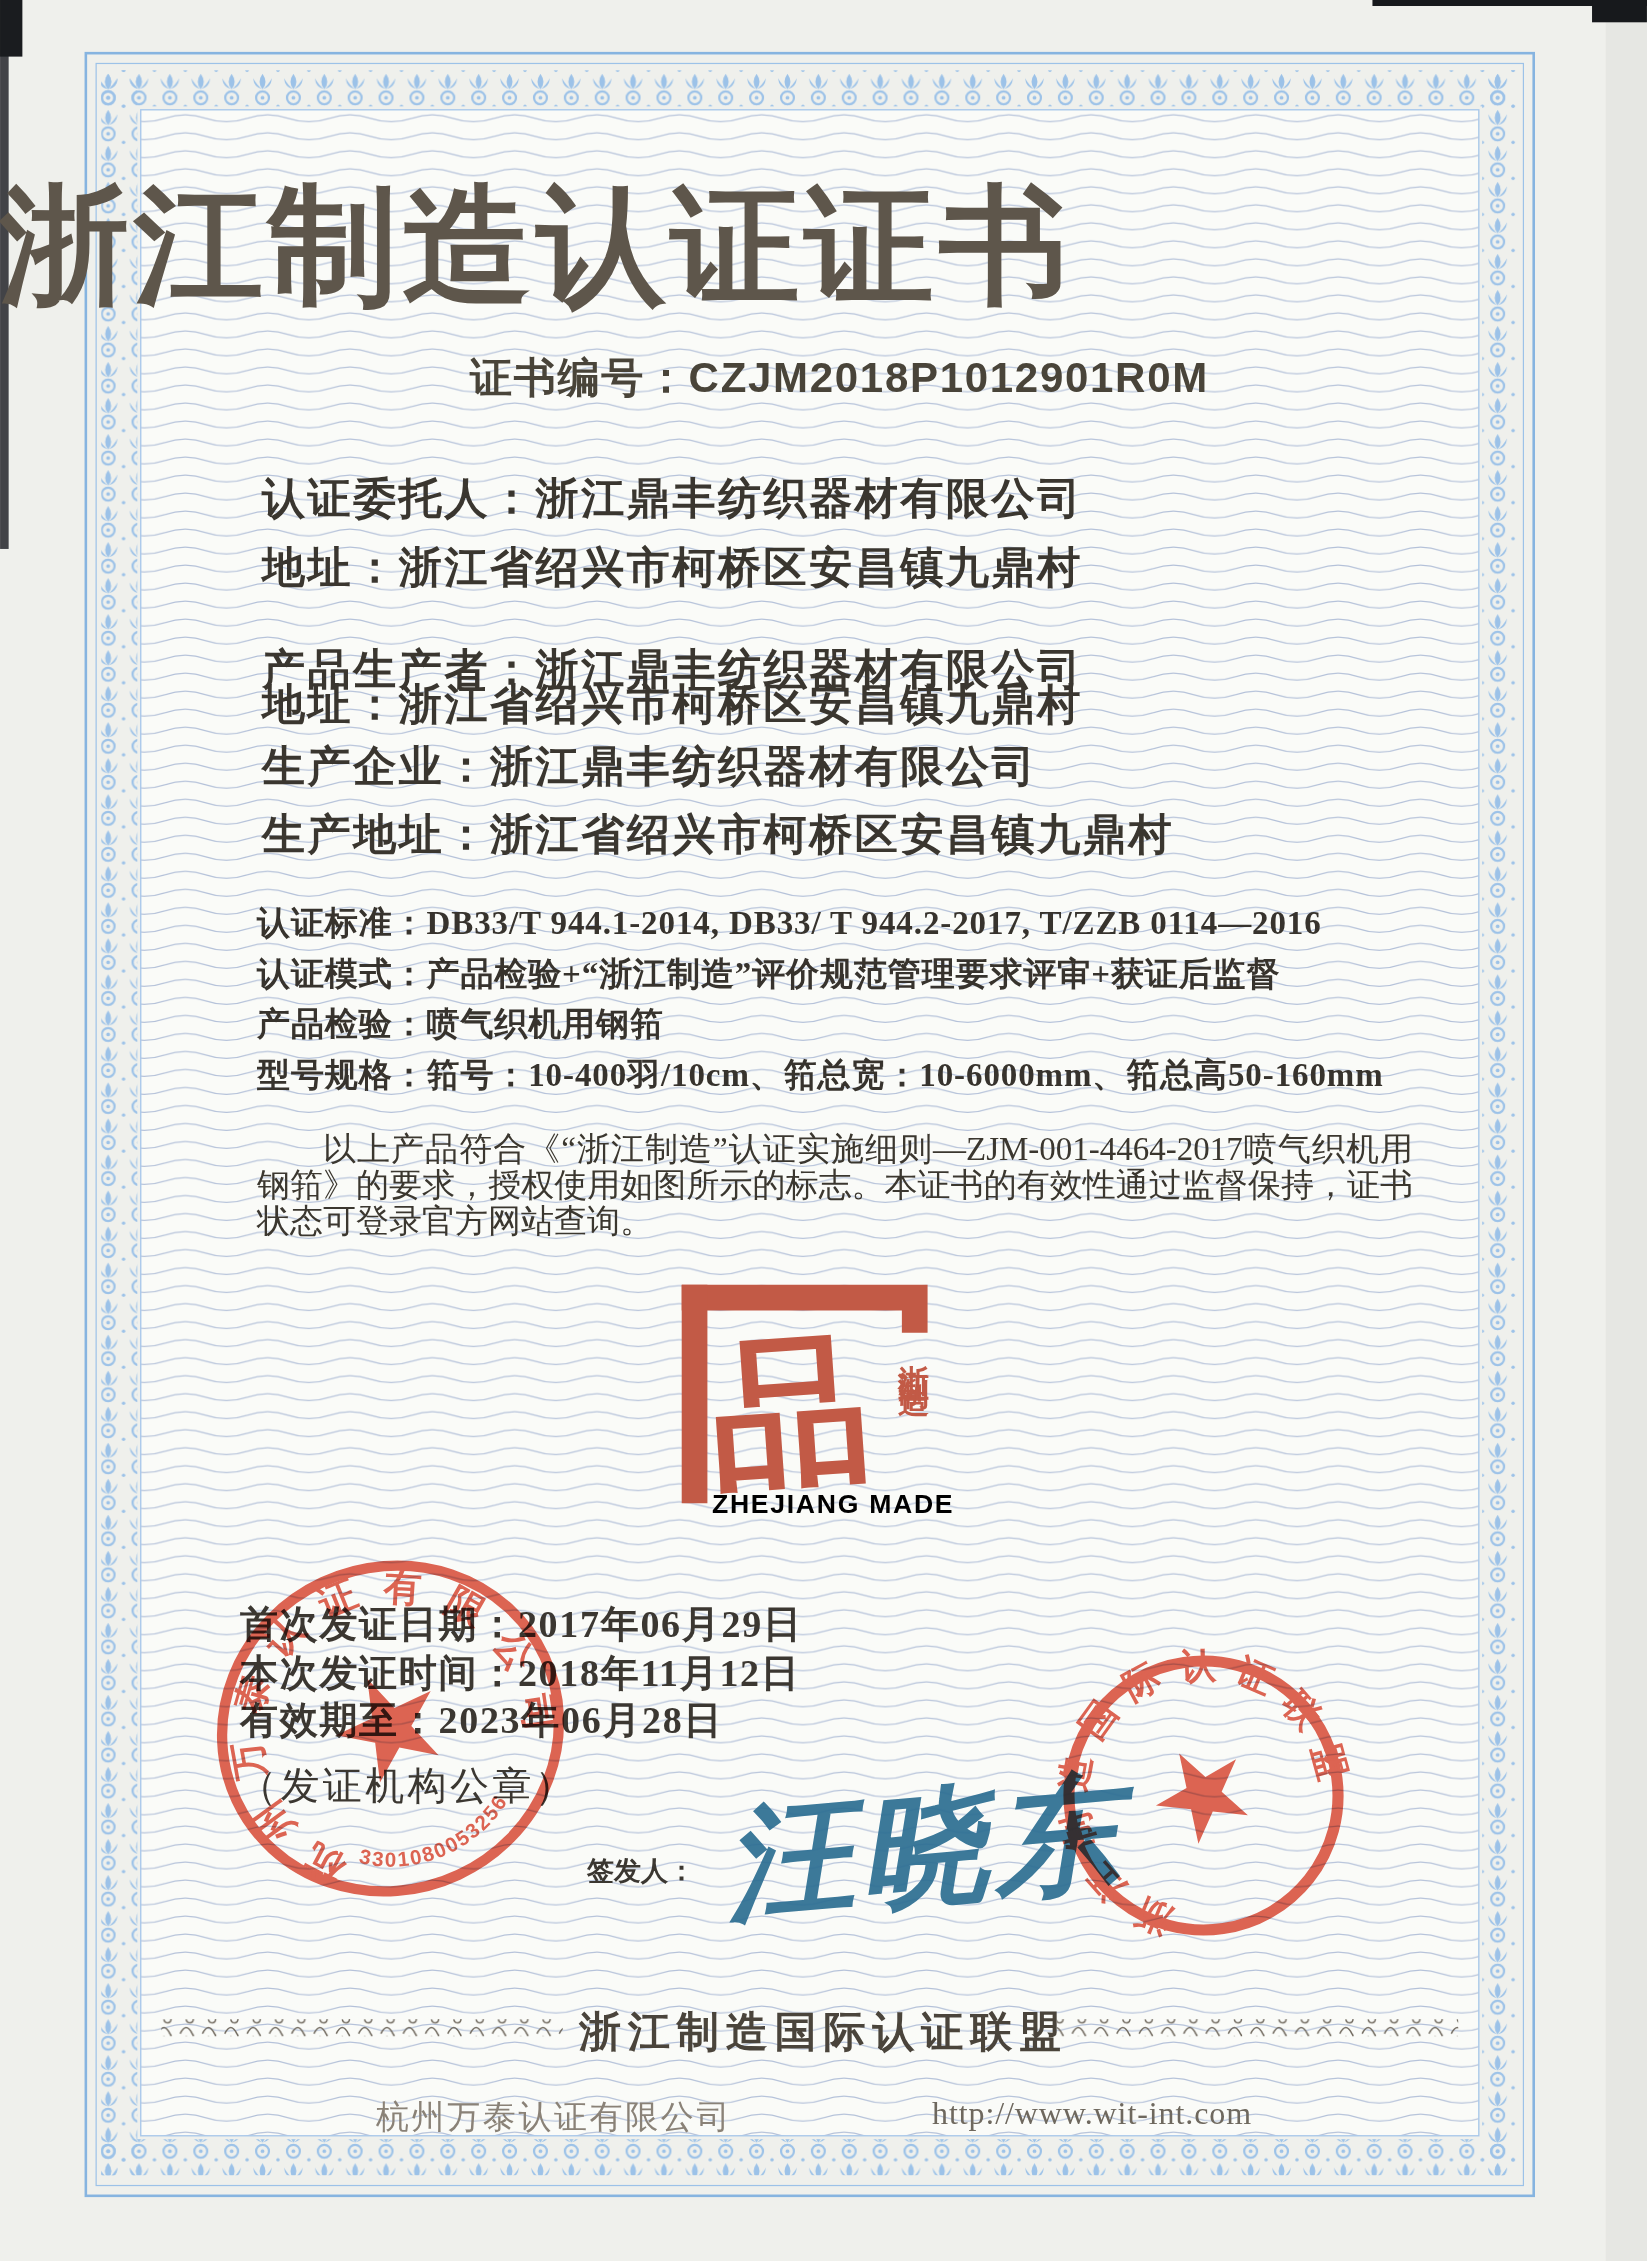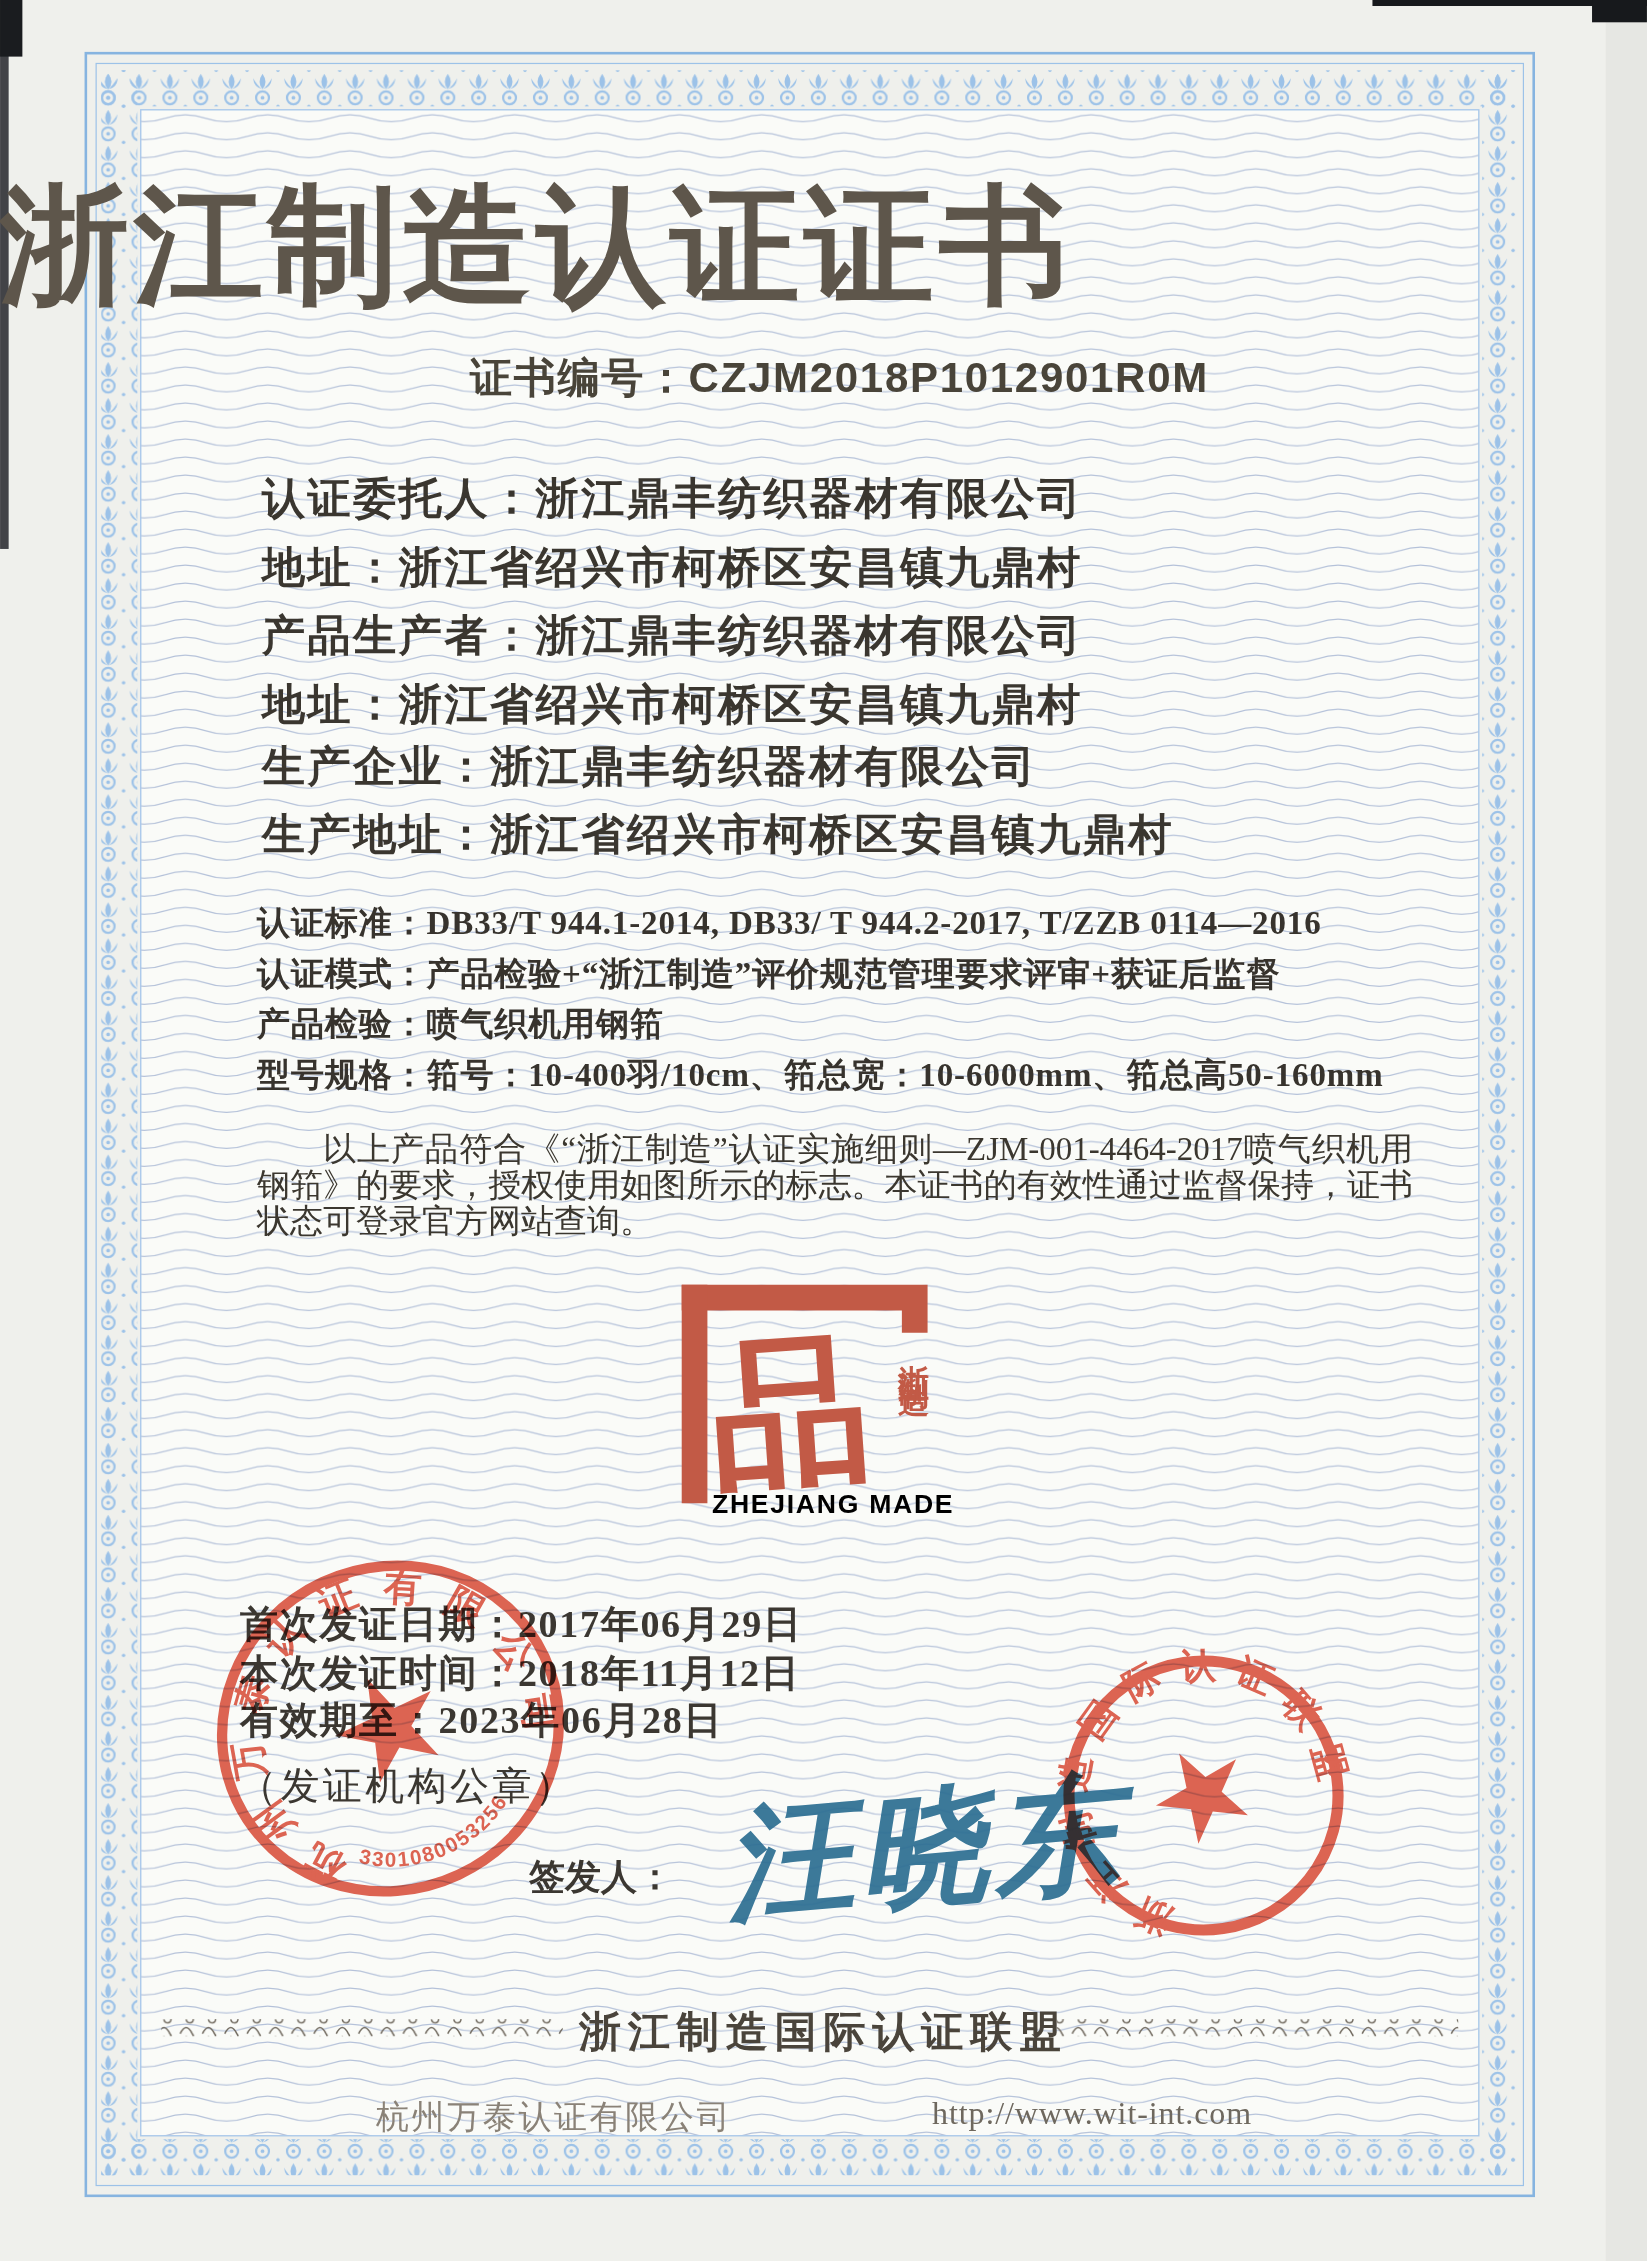--- a/index.html
+++ b/index.html
@@ -11,21 +11,21 @@
   .title{left:0;top:160px;width:1647px;font-size:129px;font-weight:700;
          color:#5e564b;letter-spacing:5.1px;z-index:3;}
   .certno{left:0;top:350px;width:1647px;text-align:center;font-size:42px;font-weight:700;
           color:#494439;font-family:"Liberation Sans",sans-serif;letter-spacing:1.7px;z-index:3;margin-left:16px;}
   .row{left:262px;font-size:43px;font-weight:600;color:#3a362f;letter-spacing:2.6px;z-index:3;white-space:nowrap;}
   .spec{left:257px;font-size:33px;font-weight:600;color:#37332d;letter-spacing:0.9px;z-index:3;white-space:nowrap;}
   .statement{left:257px;top:1131px;width:1156px;font-size:33px;line-height:36px;color:#3b372f;
              text-align:justify;text-indent:2em;font-weight:500;z-index:3;}
   .dateline{left:240px;font-size:38px;font-weight:600;color:#3b3731;letter-spacing:1.7px;z-index:3;white-space:nowrap;margin-top:24px;}
   .sealnote{left:238px;top:1759px;font-size:39px;color:#3b3731;font-weight:500;letter-spacing:3.4px;z-index:3;}
-  .signer{left:529px;top:1853px;font-size:36px;font-weight:600;color:#3b3731;z-index:3;}
+  .signer{left:587px;top:1853px;font-size:27px;font-weight:600;color:#3b3731;z-index:3;}
   .signature{left:725px;top:1765px;font-size:127px;font-style:italic;font-weight:600;color:#2c6e92;
              transform:rotate(-5deg);letter-spacing:6.9px;opacity:.92;z-index:5;}
   .alliance{left:0;top:2004px;width:1647px;text-align:center;font-size:42px;font-weight:700;
             color:#4a443b;font-family:"Liberation Sans",sans-serif;letter-spacing:6.9px;z-index:3;}
   .f-company{left:376px;top:2095px;font-size:33px;color:#8a8277;letter-spacing:2.6px;z-index:3;}
   .f-url{left:932px;top:2095px;font-size:32px;color:#6e6densed;color:#6e685e;letter-spacing:0.9px;z-index:3;}
   
   .logo-frame{left:680px;top:1282px;z-index:3;}
   .logo-glyph{left:710px;top:1306px;font-size:160px;font-weight:700;color:#c25a46;z-index:4;
               transform:rotate(-4deg);}
@@ -88,21 +88,21 @@
   <div class="abs certno">
     <span>证书编号：</span><span>CZJM2018P1012901R0M</span>
   </div>
 
   <div class="abs row" style="top:470px">
     <span>认证委托人：</span><span>浙江鼎丰纺织器材有限公司</span>
   </div>
   <div class="abs row" style="top:539px">
     <span>地址：</span><span>浙江省绍兴市柯桥区安昌镇九鼎村</span>
   </div>
-  <div class="abs row" style="top:607px">
+  <div class="abs row" style="top:641px">
     <span>产品生产者：</span><span>浙江鼎丰纺织器材有限公司</span>
   </div>
   <div class="abs row" style="top:676px">
     <span>地址：</span><span>浙江省绍兴市柯桥区安昌镇九鼎村</span>
   </div>
   <div class="abs row" style="top:806px">
     <span>生产地址：</span><span>浙江省绍兴市柯桥区安昌镇九鼎村</span>
   </div>
   <div class="abs row" style="top:738px">
     <span>生产企业：</span><span>浙江鼎丰纺织器材有限公司</span>

